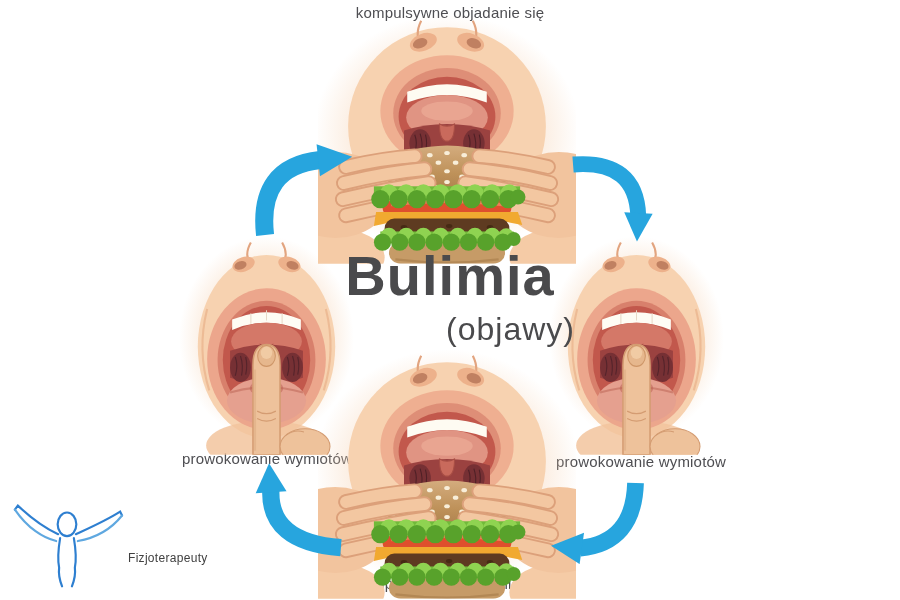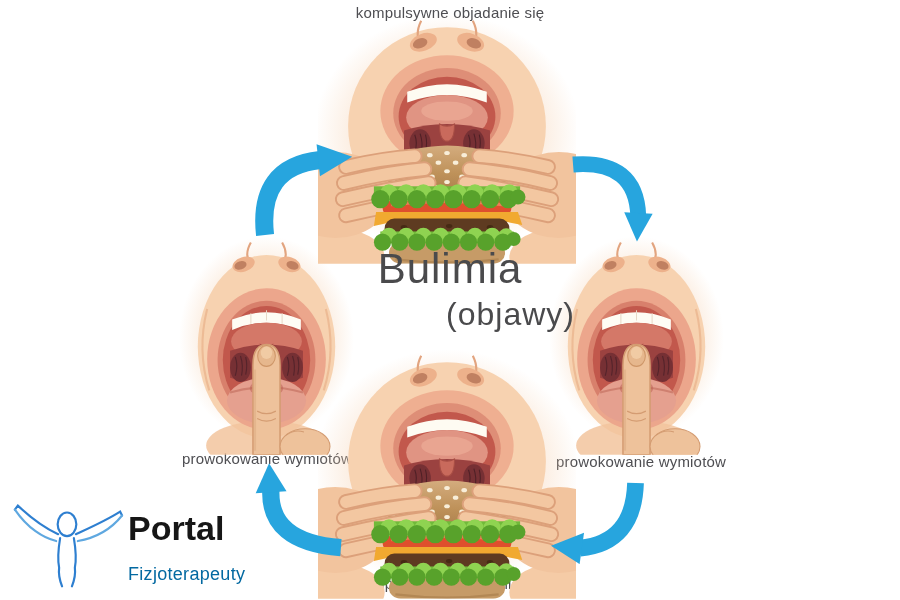--- a/index.html
+++ b/index.html
@@ -16,27 +16,27 @@
   .arrow-tl{left:250px;top:142px;width:108px;height:95px;}
   .arrow-tr{left:563px;top:147px;width:92px;height:102px;}
   .arrow-bl{left:250px;top:462px;width:100px;height:96px;}
   .arrow-br{left:548px;top:476px;width:102px;height:88px;}
   .lbl{position:absolute;color:#4E4E52;font-size:15px;letter-spacing:0.2px;}
   .lbl-top{left:0;top:4px;width:900px;text-align:center;}
   .lbl-bottom{left:0;top:575px;width:900px;text-align:center;}
   .lbl-left{left:148px;top:450px;width:204px;text-align:right;}
   .lbl-right{left:556px;top:453px;width:230px;text-align:left;}
   .title{position:absolute;left:325px;top:247px;width:250px;text-align:center;color:#4A4A4C;z-index:5;}
-  .title .main{font-size:42px;font-weight:400;letter-spacing:1px;line-height:1.05;}
+  .title .main{font-size:56px;font-weight:700;letter-spacing:1px;line-height:1.05;}
   .title .sub{font-size:32px;font-weight:400;letter-spacing:1px;margin-top:5px;text-align:right;}
   .logo{position:absolute;left:8px;top:500px;display:flex;align-items:center;z-index:6;}
   .logo-figure{width:118px;height:88px;flex:0 0 auto;}
   .logo-text{margin-left:2px;margin-top:8px;}
   .logo-brand{font-size:34px;font-weight:bold;color:#161616;line-height:1;}
-  .logo-tagline{font-size:18px;color:#0369a1;letter-spacing:0.3px;margin-top:19px;}
+  .logo-tagline{font-size:12px;color:#404040;letter-spacing:0.3px;margin-top:19px;}
 </style>
 </head>
 <body>
 
 <div class="stage">
 
   <svg width="0" height="0" style="position:absolute" aria-hidden="true">
     <defs>
       <radialGradient id="gGlow" cx="0.5" cy="0.5" r="0.5">
         <stop offset="0%" stop-color="#F6D2B2" stop-opacity="0.85"></stop>
@@ -267,18 +267,17 @@
         <ellipse cx="60" cy="24" rx="9.5" ry="12" stroke="#2E7FD0" stroke-width="2.2"></ellipse>
         <path d="M51,34 C42,30 26,20 10,5 L7,9" stroke="#2E7FD0" stroke-width="2.2"></path>
         <path d="M49,41 C36,38 20,28 7,9" stroke="#5FA8E0" stroke-width="2.2"></path>
         <path d="M69,34 C82,28 100,20 114,11 L116,15" stroke="#2E7FD0" stroke-width="2.2"></path>
         <path d="M71,41 C88,38 104,30 116,15" stroke="#5FA8E0" stroke-width="2.2"></path>
         <path d="M53,38 C51,50 50,58 52,68 C51,76 53,82 55,87" stroke="#2E7FD0" stroke-width="2.2"></path>
         <path d="M67,38 C69,50 70,58 68,68 C69,76 67,82 65,87" stroke="#2E7FD0" stroke-width="2.2"></path>
       </g>
     </svg>
     <div class="logo-text">
-      <div class="logo-brand">Portal</div>
       <div class="logo-tagline">Fizjoterapeuty</div>
     </div>
   </div>
 
 </div>
 
 </body></html>

